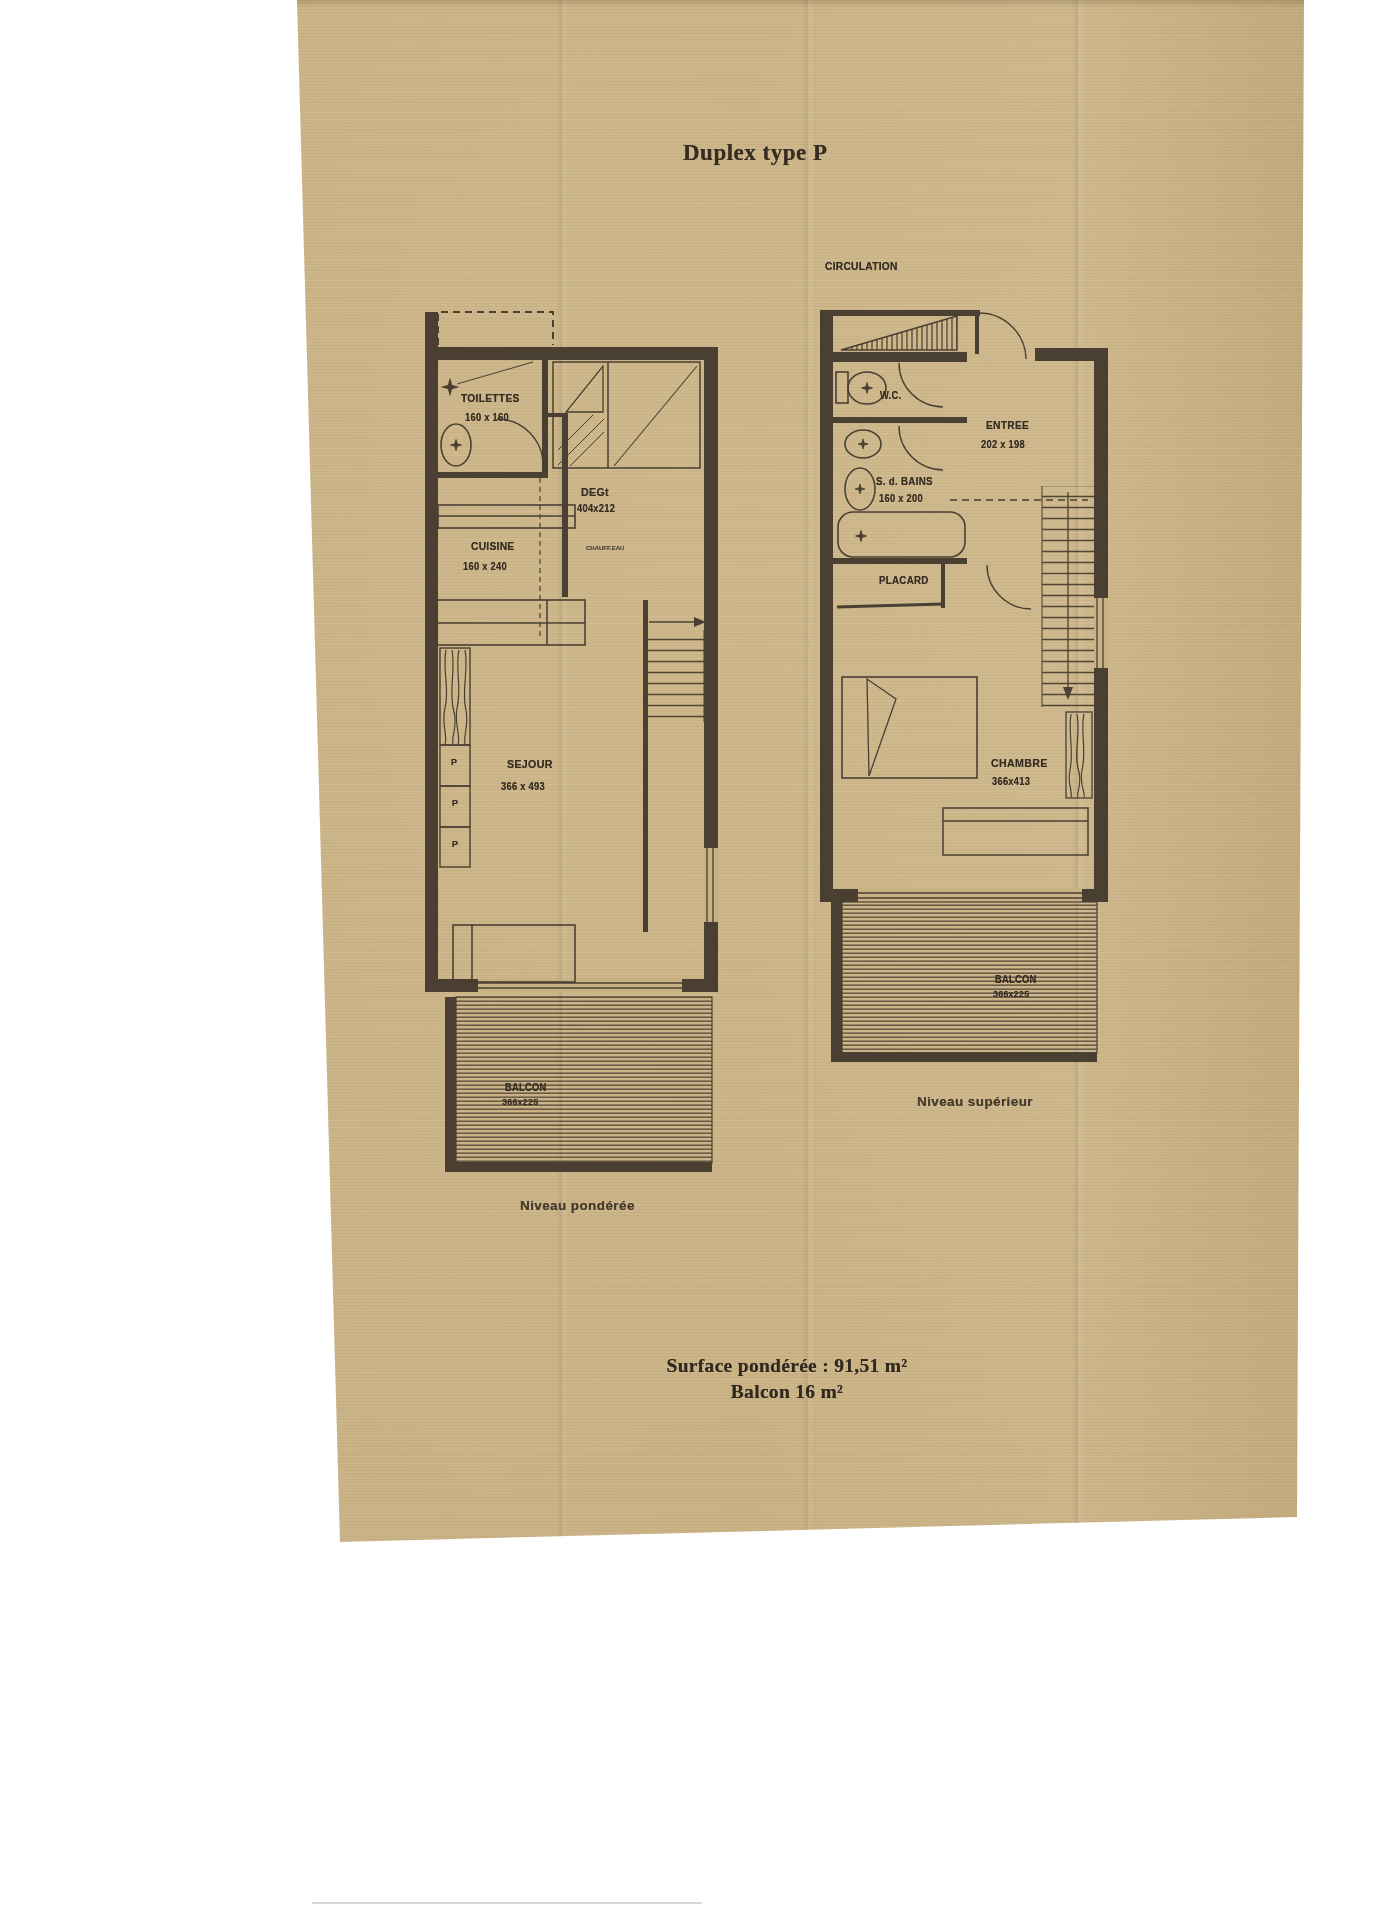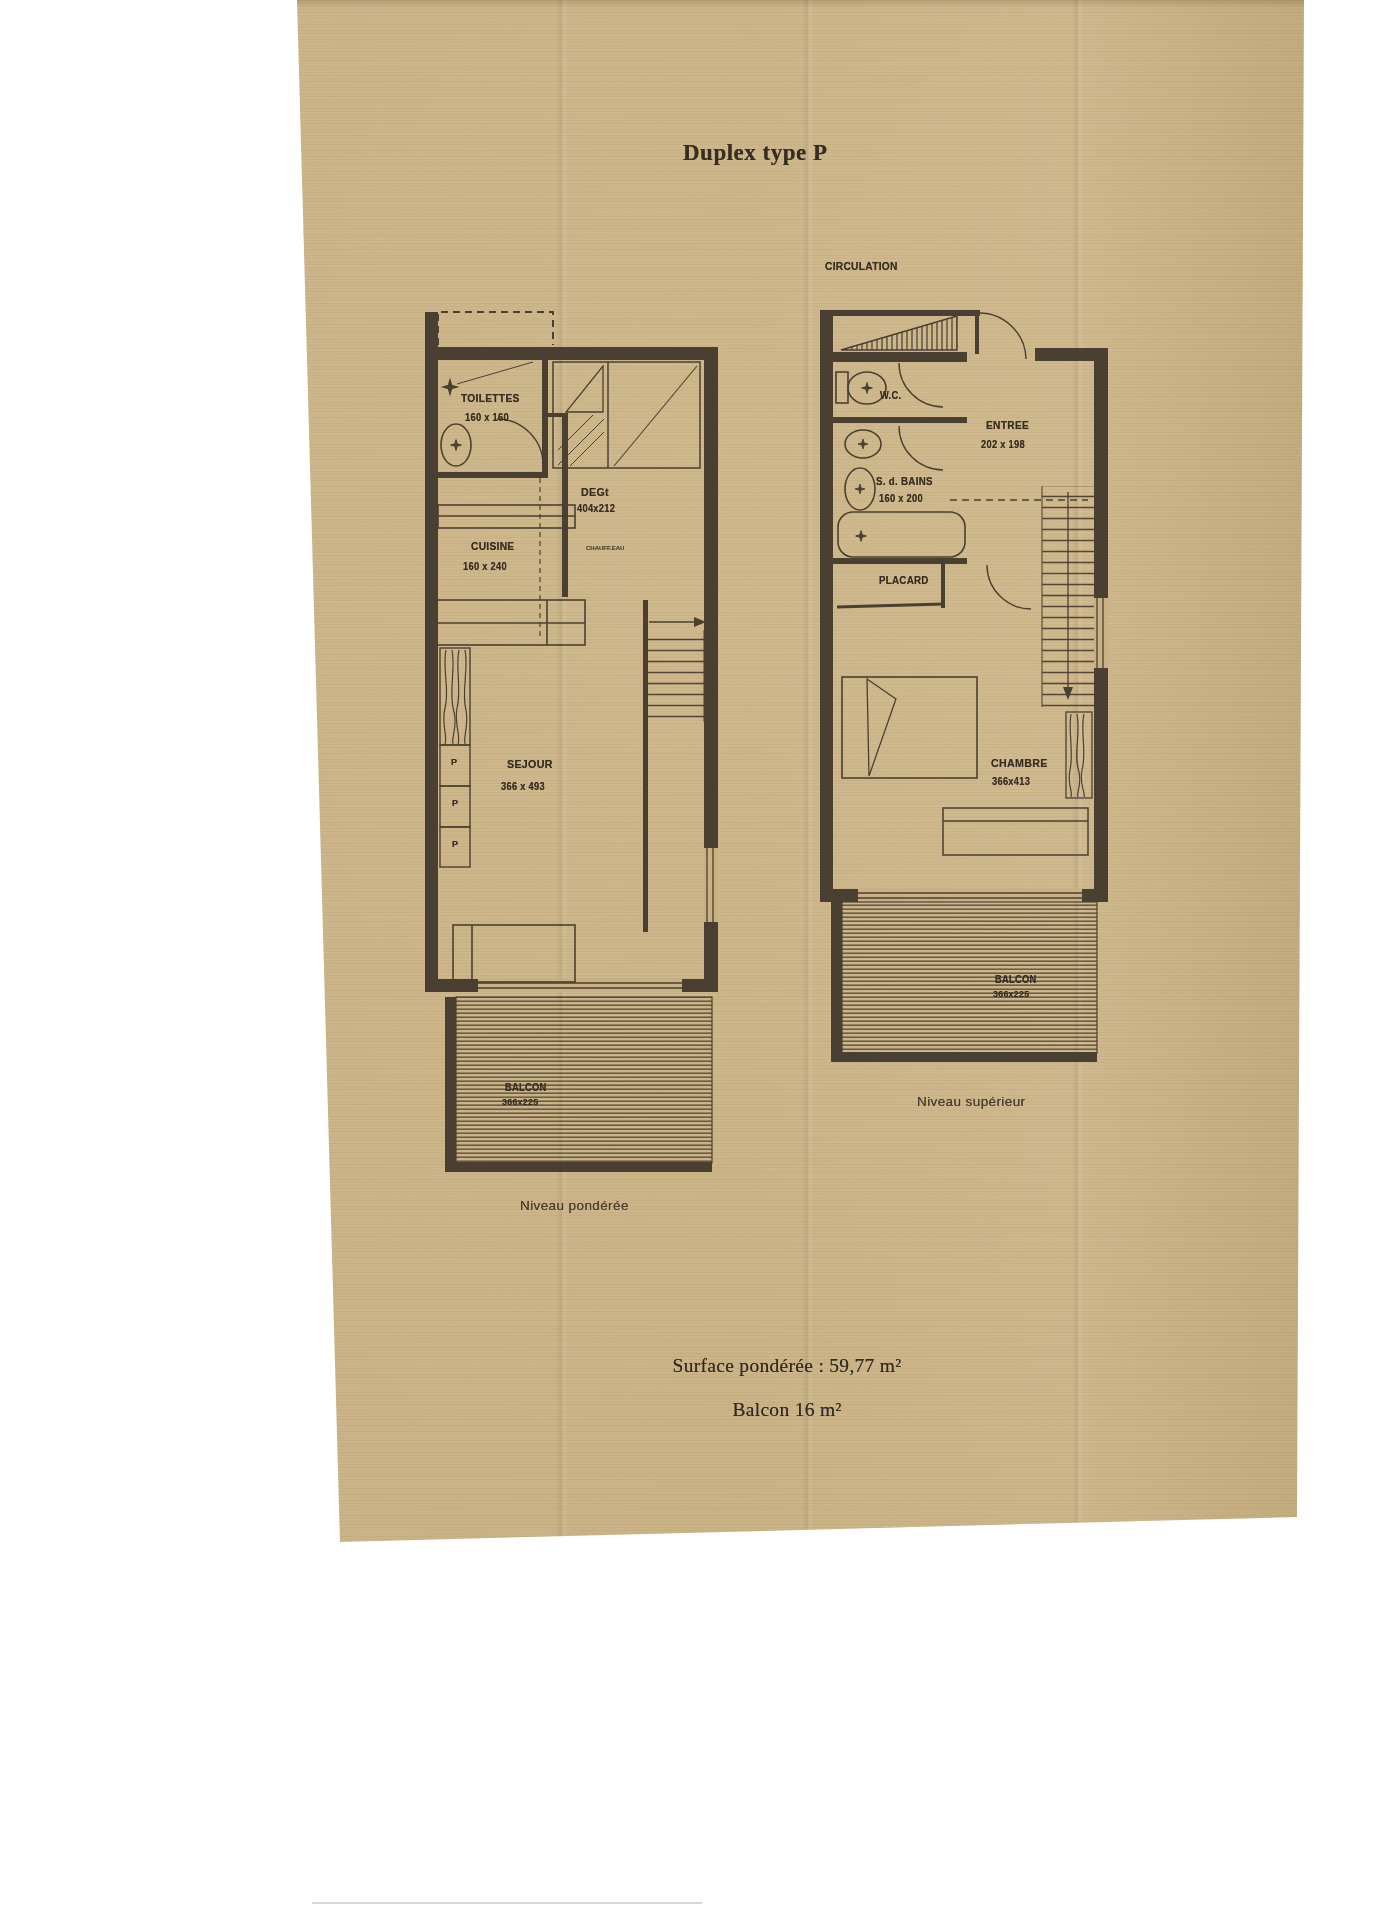--- a/index.html
+++ b/index.html
@@ -15,21 +15,21 @@
       linear-gradient(90deg,#c2aa7c,#cbb488 9%,#c9b183 54%,#cdb68a 78%,#c1a97a 97%);
     box-shadow: inset 0 -4px 8px rgba(80,60,30,.22), inset -5px 0 9px rgba(80,60,30,.18),
                 inset 3px 2px 8px rgba(80,60,30,.12);}
   .fold{position:absolute;top:0;height:1560px;width:12px;
     background:linear-gradient(90deg, rgba(0,0,0,0), rgba(90,70,45,.10) 45%, rgba(255,255,255,.08) 60%, rgba(0,0,0,0));}
   
   .lbl{position:absolute;font-weight:bold;color:#362d23;white-space:nowrap;
        letter-spacing:.3px;text-shadow:0 0 .5px rgba(54,45,35,.65);line-height:1;}
   .cond{transform:scaleX(.93);transform-origin:0 0;}
   .serif{font-family:"Liberation Serif","DejaVu Serif",serif;}
-  .soft{font-weight:normal;color:#453a2e;}
+  .soft{font-weight:bold;color:#453a2e;}
   #scanline{position:absolute;left:312px;top:1902px;width:390px;height:2px;background:#c9c9c9;opacity:.75;}
   svg{position:absolute;left:0;top:0;}
 </style>
 </head>
 <body>
 
 <div id="screen">
   <div id="paper">
     <div class="fold" style="left:556px"></div>
     <div class="fold" style="left:802px"></div>
@@ -244,19 +244,19 @@
     <div class="lbl cond" style="left:986px;top:420px;font-size:11px">ENTREE</div>
     <div class="lbl cond" style="left:981px;top:440px;font-size:10px">202 x 198</div>
     <div class="lbl cond" style="left:879px;top:575px;font-size:10.5px">PLACARD</div>
     <div class="lbl cond" style="left:991px;top:758px;font-size:11.5px">CHAMBRE</div>
     <div class="lbl cond" style="left:992px;top:777px;font-size:10px">366x413</div>
     <div class="lbl cond" style="left:995px;top:975px;font-size:10px">BALCON</div>
     <div class="lbl cond" style="left:993px;top:989px;font-size:9.5px">366x225</div>
     <div class="lbl soft" style="left:917px;top:1095px;font-size:13.5px;letter-spacing:.4px">Niveau supérieur</div>
 
     <div style="position:absolute;left:600px;top:1356px;width:374px;text-align:center">
-      <div class="lbl serif soft" style="position:static;font-size:19.5px;color:#2f2921">Surface pondérée : 59,77 m²</div>
-      <div class="lbl serif soft" style="position:static;font-size:19.5px;color:#2f2921;margin-top:24px">Balcon 16 m²</div>
+      <div class="lbl serif soft" style="position:static;font-size:19.5px;color:#2f2921">Surface pondérée : 91,51 m²</div>
+      <div class="lbl serif soft" style="position:static;font-size:19.5px;color:#2f2921;margin-top:6px">Balcon 16 m²</div>
     </div>
   </div>
 
   <div id="scanline"></div>
 </div>
 
 </body></html>

